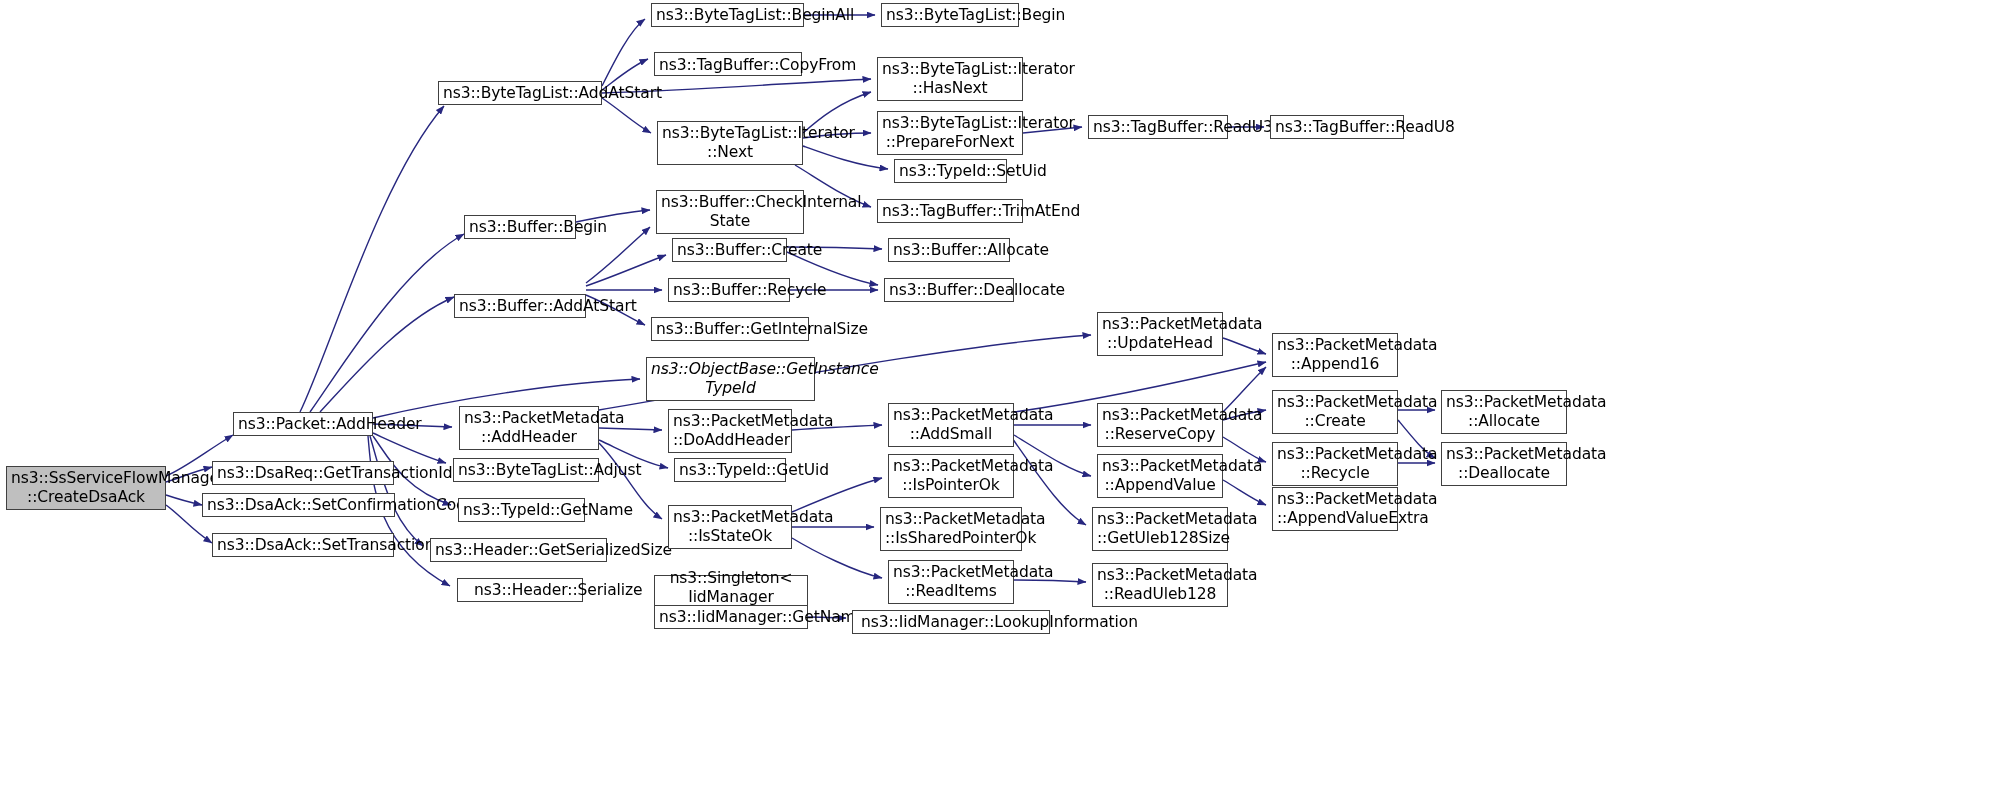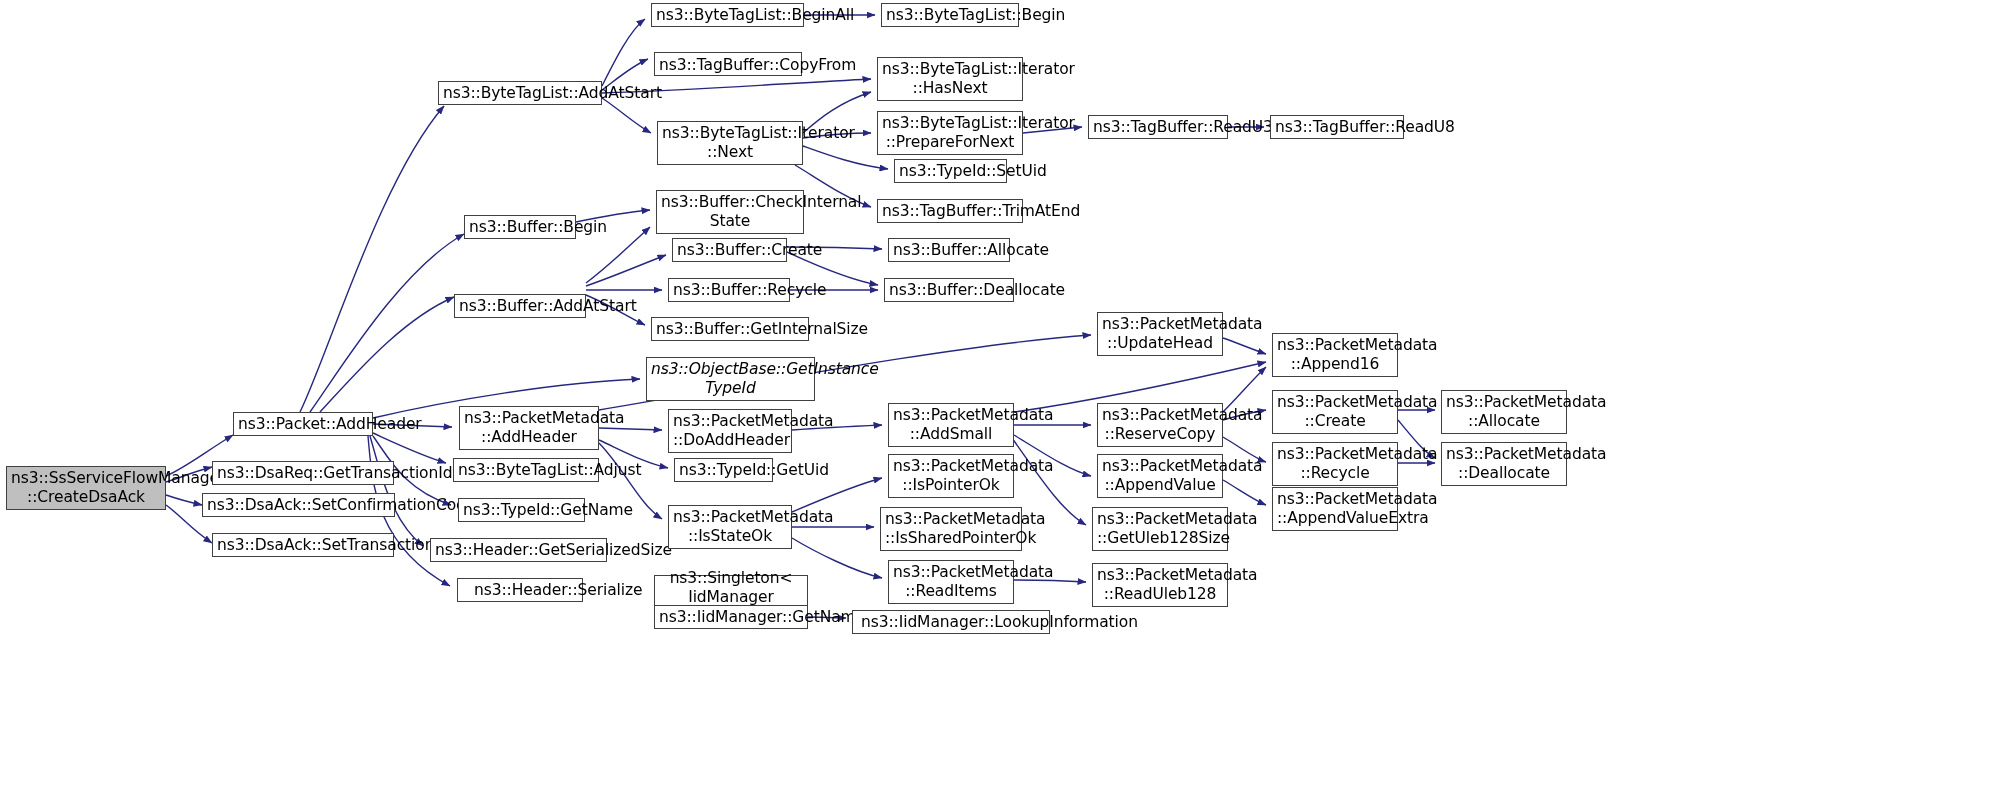--- a/index.html
+++ b/index.html
@@ -138,21 +138,21 @@
 ::Next</span></div>
       <div class="node" style="left: 656px; top: 190px; width: 148px; height: 44px;"><span class="lbl">ns3::Buffer::CheckInternal
 State</span></div>
       <div class="node" style="left: 672px; top: 238px; width: 115px; height: 24px;"><span class="lbl">ns3::Buffer::Create</span></div>
       <div class="node" style="left: 668px; top: 278px; width: 122px; height: 24px;"><span class="lbl">ns3::Buffer::Recycle</span></div>
       <div class="node" style="left: 651px; top: 317px; width: 158px; height: 24px;"><span class="lbl">ns3::Buffer::GetInternalSize</span></div>
       <div class="node" style="left: 646px; top: 357px; width: 169px; height: 44px; font-style: italic;"><span class="lbl">ns3::ObjectBase::GetInstance
 TypeId</span></div>
       <div class="node" style="left: 668px; top: 409px; width: 124px; height: 44px;"><span class="lbl">ns3::PacketMetadata
 ::DoAddHeader</span></div>
-      <div class="node" style="left: 674px; top: 458px; width: 99px; height: 24px;"><span class="lbl">ns3::TypeId::GetUid</span></div>
+      <div class="node" style="left: 674px; top: 458px; width: 112px; height: 24px;"><span class="lbl">ns3::TypeId::GetUid</span></div>
       <div class="node" style="left: 668px; top: 505px; width: 124px; height: 44px;"><span class="lbl">ns3::PacketMetadata
 ::IsStateOk</span></div>
       <div class="node" style="left: 654px; top: 551px; width: 154px; height: 44px; margin-top: 24px;"><span class="lbl">ns3::Singleton&lt; IidManager
 &gt;::Get</span></div>
       <div class="node" style="left: 654px; top: 605px; width: 154px; height: 24px;"><span class="lbl">ns3::IidManager::GetName</span></div>
       <div class="node" style="left: 881px; top: 3px; width: 138px; height: 24px;"><span class="lbl">ns3::ByteTagList::Begin</span></div>
       <div class="node" style="left: 877px; top: 57px; width: 146px; height: 44px;"><span class="lbl">ns3::ByteTagList::Iterator
 ::HasNext</span></div>
       <div class="node" style="left: 877px; top: 111px; width: 146px; height: 44px;"><span class="lbl">ns3::ByteTagList::Iterator
 ::PrepareForNext</span></div>

